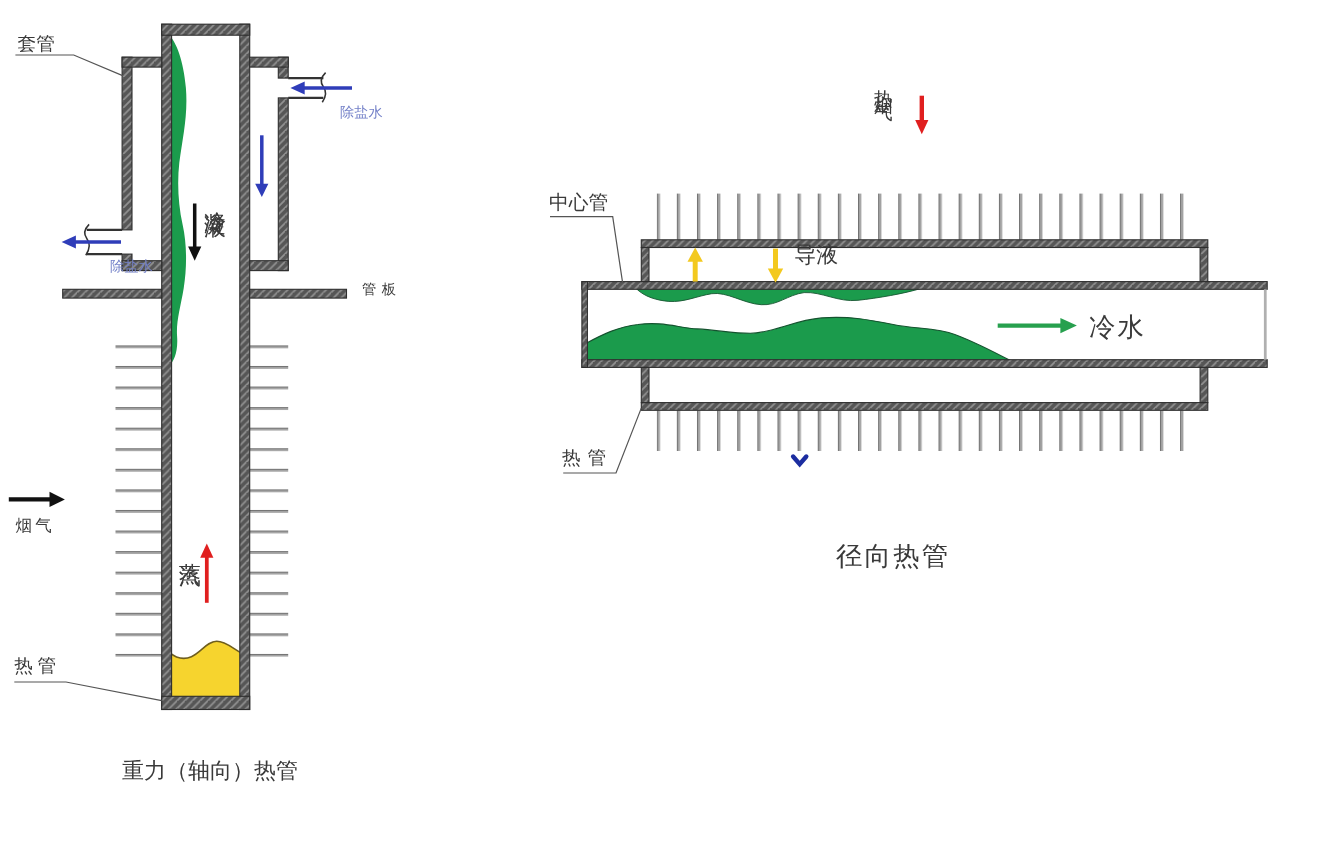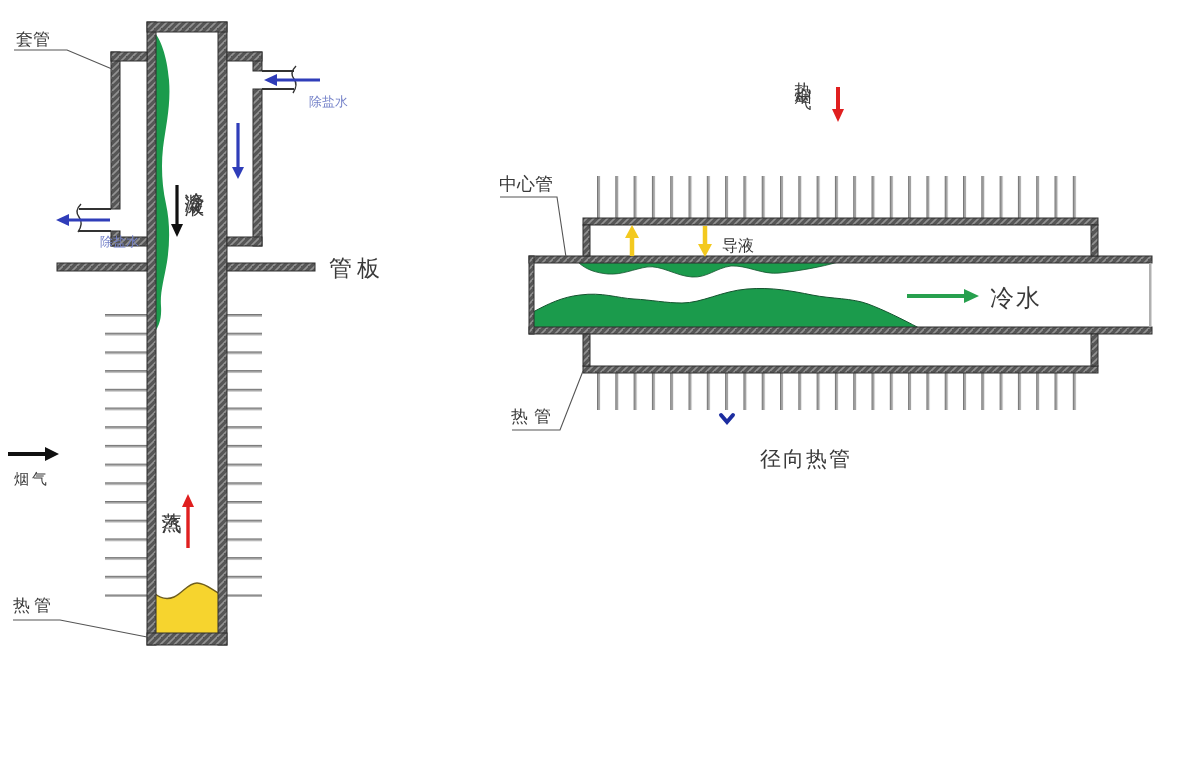--- a/index.html
+++ b/index.html
@@ -167,25 +167,26 @@
         <polygon points="979,296 964,289 964,303" style="fill:var(--arrow-green)"></polygon>
       </g>
       <path d="M721,415 L727,422 L733,415" fill="none" style="stroke:var(--chevron-blue)" stroke-width="4" stroke-linecap="round"></path>
     </g>
   </svg>
 
   <div class="lbl" style="left:16px;top:30px;font-size:17px">套管</div>
   <div class="lbl blue" style="left:281px;top:95px;font-size:13px">除盐水</div>
   <div class="lbl blue" style="left:72px;top:235px;font-size:13px">除盐水</div>
   <div class="lbl vert" style="left:183px;top:176px;font-size:20px;letter-spacing:2px">冷凝液</div>
-  <div class="lbl" style="left:329px;top:256px;font-size:23px;letter-spacing:5px">管板</div>
+  <div class="lbl" style="left:329px;top:256px;font-size:13px;letter-spacing:5px">管板</div>
   <div class="lbl" style="left:14px;top:471px;font-size:15px;letter-spacing:3px">烟气</div>
   <div class="lbl vert" style="left:160px;top:496px;font-size:20px;letter-spacing:2px">蒸汽</div>
   <div class="lbl" style="left:13px;top:596px;font-size:17px;letter-spacing:4px">热管</div>
+  <div class="lbl" style="left:111px;top:690px;font-size:20px">重力（轴向）热管</div>
 
   <div class="lbl vert" style="left:793px;top:68px;font-size:17px;letter-spacing:6px">热烟气</div>
   <div class="lbl" style="left:499px;top:174px;font-size:18px">中心管</div>
-  <div class="lbl" style="left:722px;top:237px;font-size:16px">导液</div>
+  <div class="lbl" style="left:722px;top:221px;font-size:20px">导液</div>
   <div class="lbl" style="left:990px;top:285px;font-size:24px;letter-spacing:2px">冷水</div>
   <div class="lbl" style="left:511px;top:407px;font-size:17px;letter-spacing:6px">热管</div>
-  <div class="lbl" style="left:760px;top:447px;font-size:21px;letter-spacing:2px">径向热管</div>
+  <div class="lbl" style="left:760px;top:494px;font-size:24px;letter-spacing:2px">径向热管</div>
 
 </div>
 
 </body></html>

